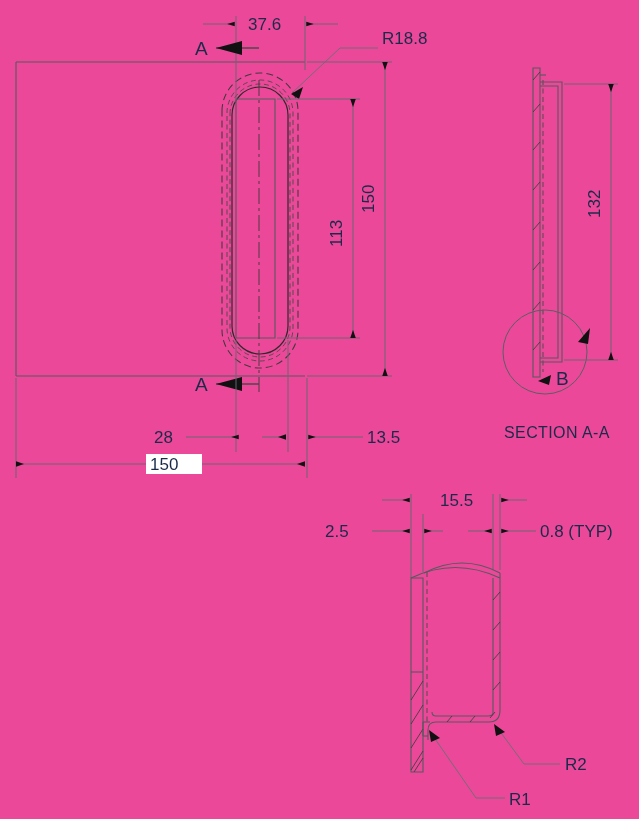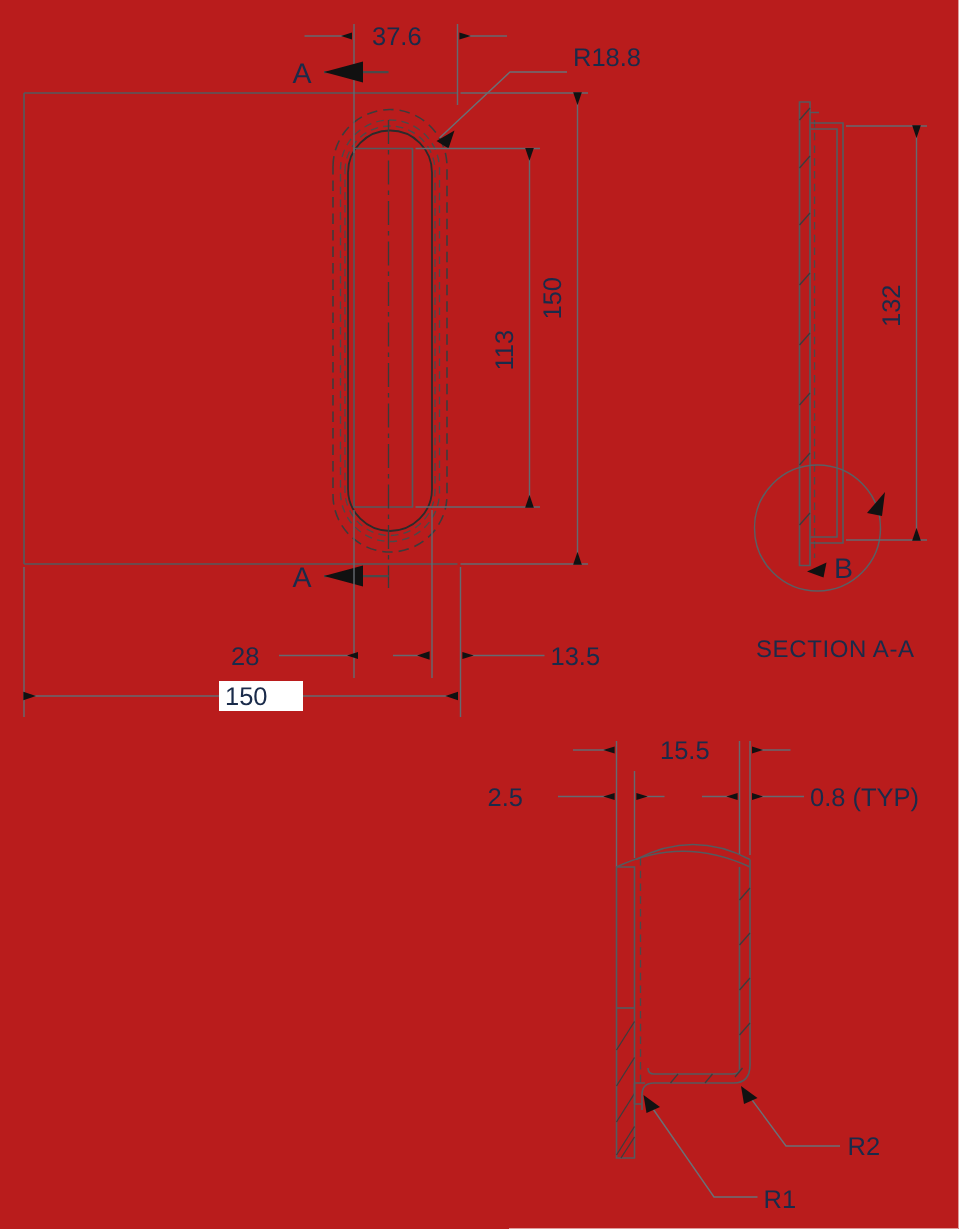--- a/index.html
+++ b/index.html
@@ -7,21 +7,21 @@
     padding: 0;
     background: #ffffff;
   }
   body {
     font-family: "Liberation Sans", sans-serif;
   }
   #drawing-root {
     position: relative;
     width: 639px;
     height: 819px;
-    background: #b91c1c;
+    background: #ec4899;
     overflow: hidden;
     text-decoration: underline;
   }
   svg#cad {
     display: block;
     width: 639px;
     height: 819px;
   }
   .dim-text {
     font-family: "Liberation Sans", sans-serif;

